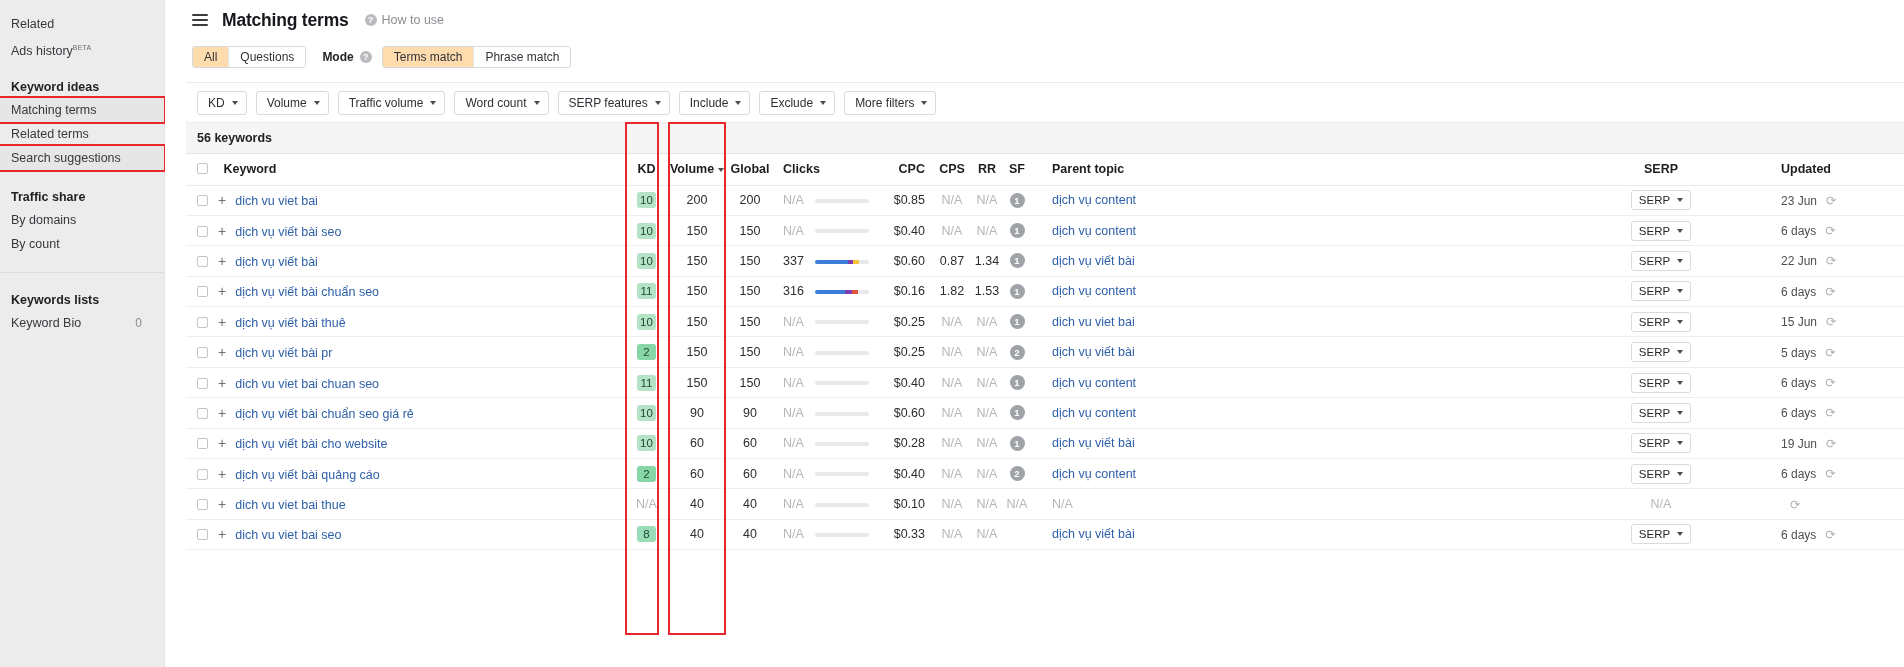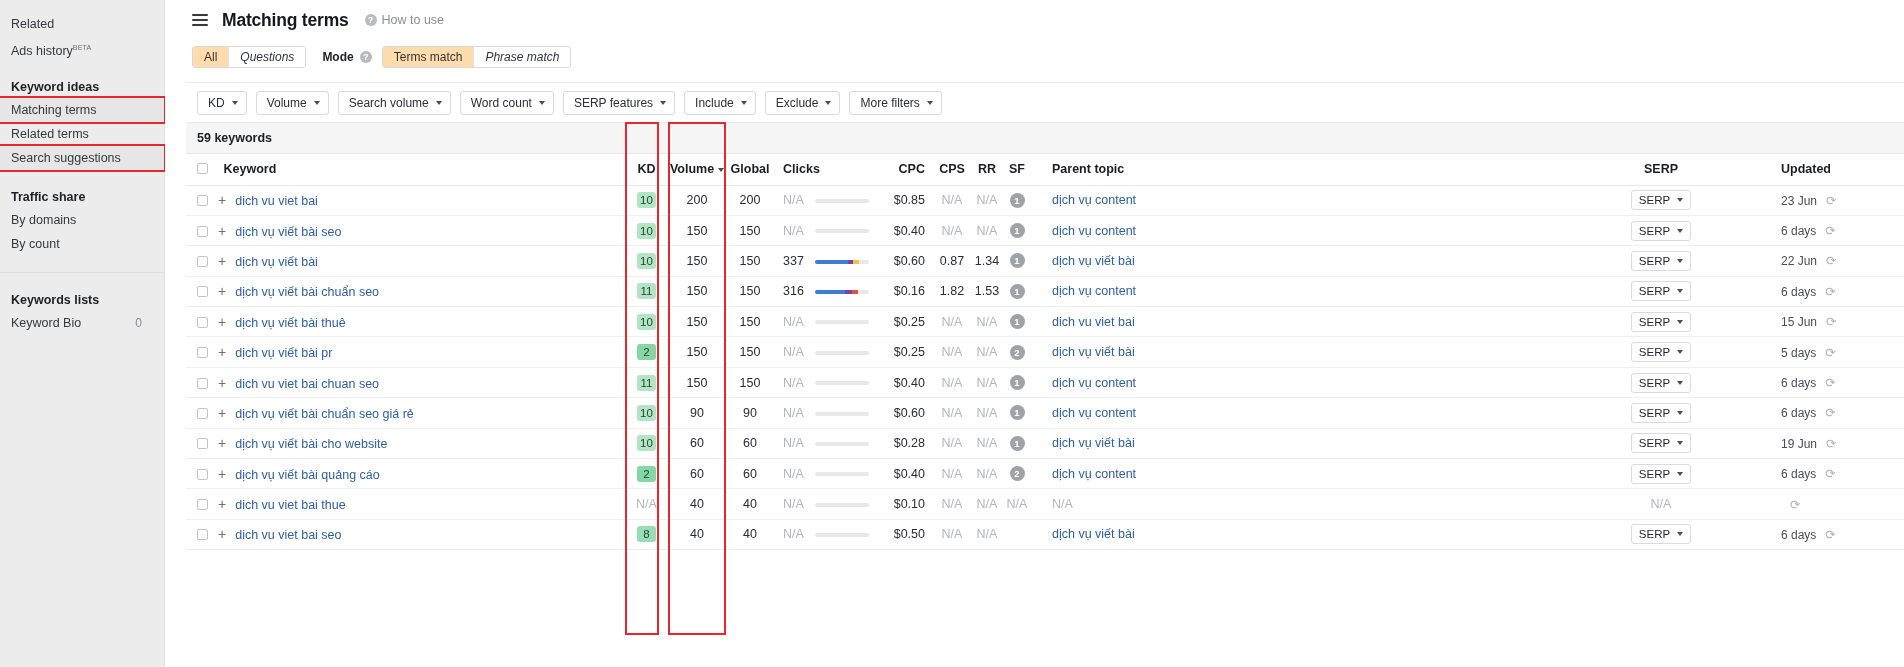--- a/index.html
+++ b/index.html
@@ -61,21 +61,21 @@
   
   .tabrow { display: flex; align-items: center; padding-left: 27px; height: 34px; }
   .segment-group {
     display: flex; border: 1px solid #d6d8dc; border-radius: 3px; overflow: hidden; height: 22px;
   }
   .segbtn {
     font-size: 12px; color: #31333a; padding: 0 11px; height: 20px; line-height: 20px;
     background: #fff; cursor: pointer; border-right: 1px solid #e3e4e7;
     white-space: nowrap;
   }
-  .segbtn:last-child { border-right: none; font-style: italic; }
+  .segbtn:last-child { border-right: none; }
   .segbtn.on { background: #ffdcae; }
   .mode-label { font-size: 12px; font-weight: bold; color: #1f2023; margin: 0 6px 0 16px; }
   .mode-q { margin-right: 10px; }
 
   
   .filterbar {
     margin: 8px 0 0 21px; background: #fff; height: 40px;
     display: flex; align-items: center; padding-left: 11px; gap: 9px;
     border-top: 1px solid #ebebec;
   }
@@ -207,21 +207,21 @@
     <div class="filterbar">
       <div class="fbtn">
           <span>KD</span>
           <span class="caret"></span>
         </div>
       <div class="fbtn">
           <span>Volume</span>
           <span class="caret"></span>
         </div>
       <div class="fbtn">
-          <span>Search volume</span>
+          <span>Traffic volume</span>
           <span class="caret"></span>
         </div>
       <div class="fbtn">
           <span>Word count</span>
           <span class="caret"></span>
         </div>
       <div class="fbtn">
           <span>SERP features</span>
           <span class="caret"></span>
         </div>
@@ -233,21 +233,21 @@
           <span>Exclude</span>
           <span class="caret"></span>
         </div>
       <div class="fbtn">
           <span>More filters</span>
           <span class="caret"></span>
         </div>
     </div>
 
     <div class="countrow">
-      <div class="kwcount">59 keywords</div>
+      <div class="kwcount">56 keywords</div>
 
     </div>
 
     <div class="tablewrap">
 
       <div class="col-outline" style="left:439px; top:-32px; width:34px; height:513px;"></div>
       <div class="col-outline" style="left:482px; top:-32px; width:58px; height:513px;"></div>
 
       <table>
         <colgroup>
@@ -469,21 +469,21 @@
               <td style="padding-left:21px"><span class="na">N/A</span></td>
               <td class="c"><span class="na">N/A</span></td>
               <td style="padding-left:10px"><span class="upd"></span><span class="refresh">⟳</span></td>
             </tr>
             <tr>
               <td class="kw"><span class="ckbox"></span><span class="plus">+</span><span class="kwlink">dich vu viet bai seo</span></td>
               <td class="c"><span class="kd-badge" style="background:#9adcb8">8</span></td>
               <td class="c">40</td>
               <td class="c">40</td>
               <td style="padding-left:9px"><span style="display:inline-block;width:32px"><span class="na">N/A</span></span><span class="clicksbar"></span></td>
-              <td class="r" style="padding-right:8px">$0.50</td>
+              <td class="r" style="padding-right:8px">$0.33</td>
               <td class="c"><span class="na">N/A</span></td>
               <td class="c"><span class="na">N/A</span></td>
               <td class="c"></td>
               <td style="padding-left:21px"><span class="kwlink">dịch vụ viết bài</span></td>
               <td class="c"><span class="serpbtn">
                   <span>SERP</span>
                   <span class="caret"></span>
                 </span></td>
               <td style="padding-left:10px"><span class="upd">6 days</span><span class="refresh">⟳</span></td>
             </tr>

